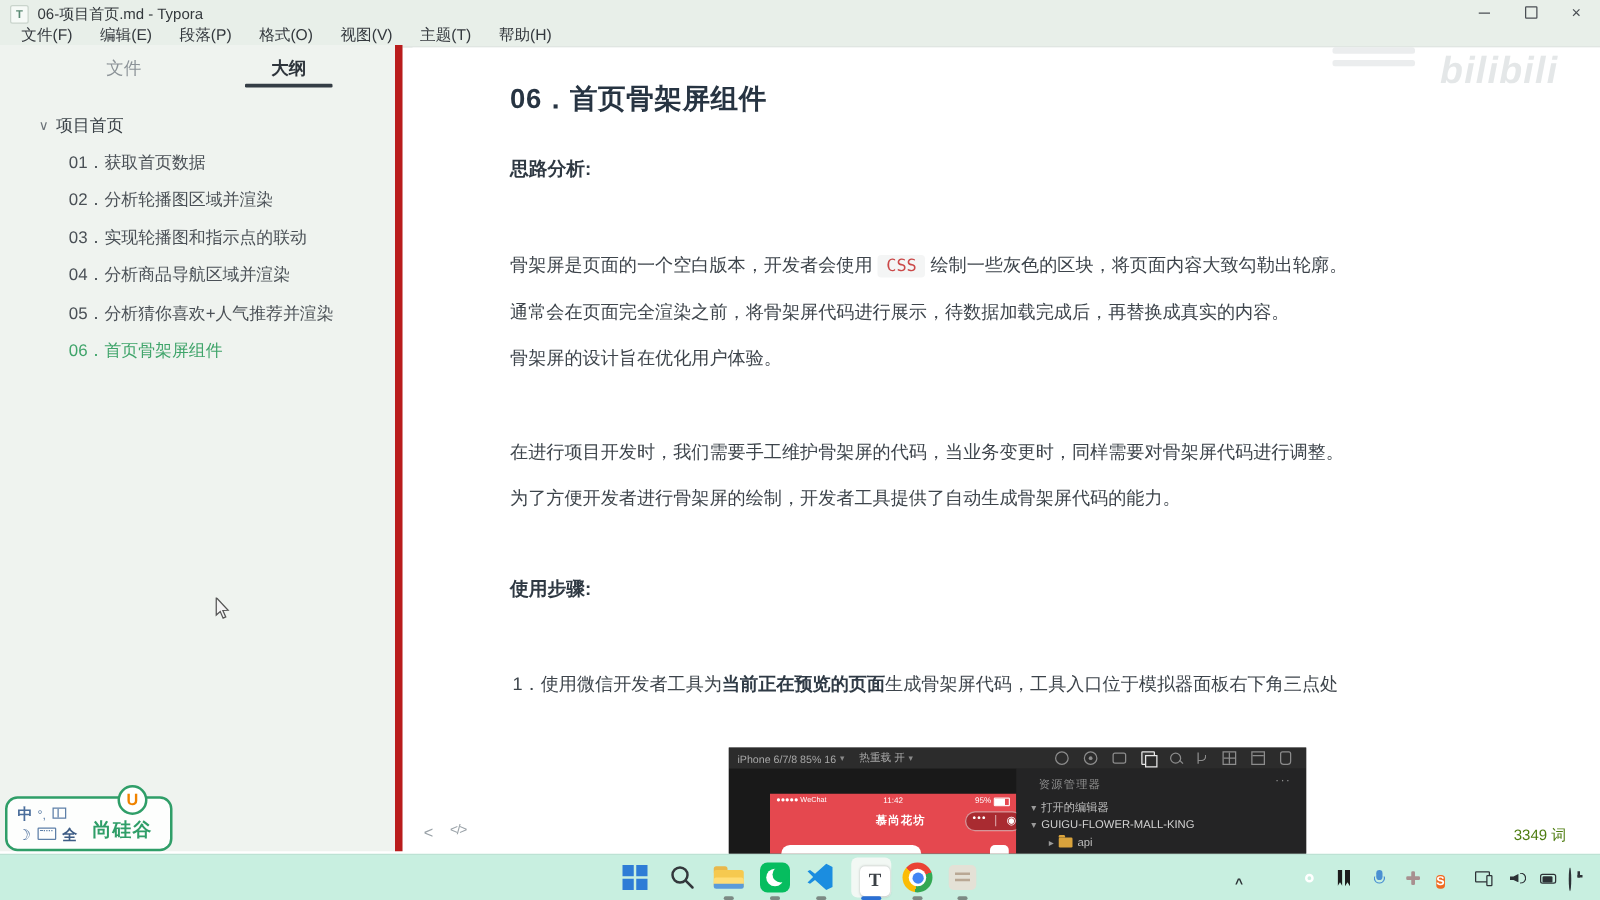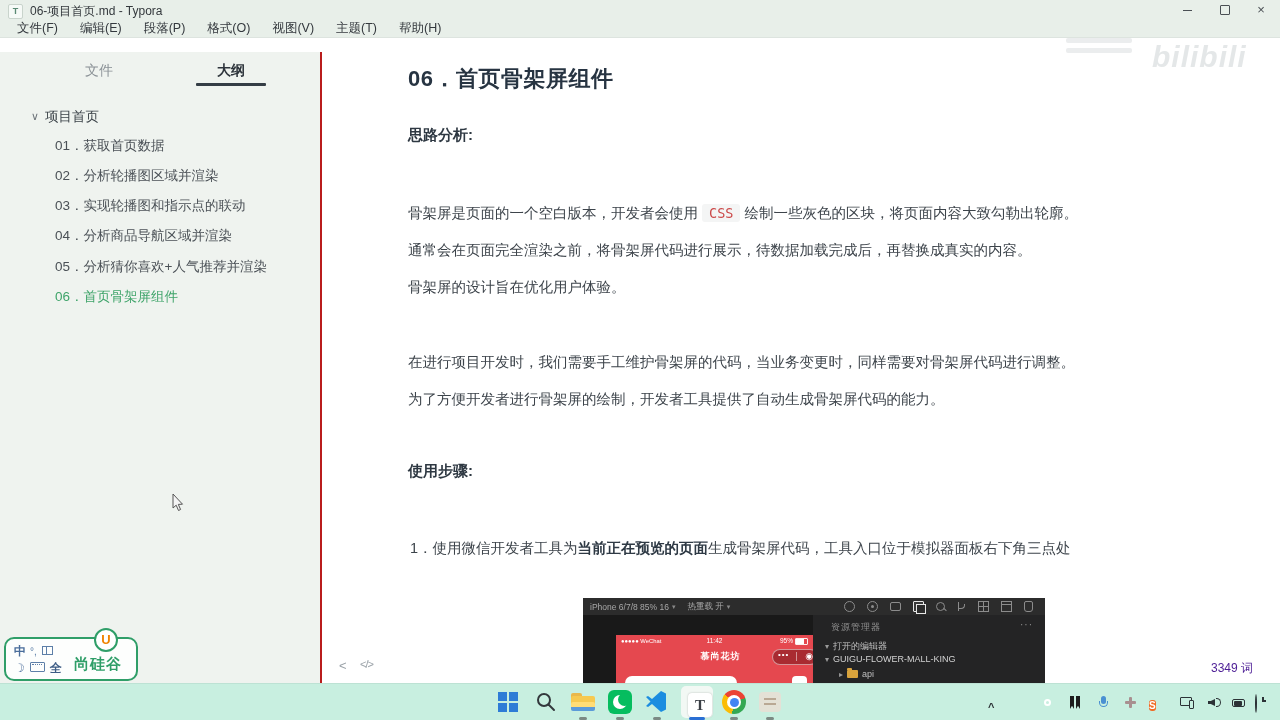--- a/index.html
+++ b/index.html
@@ -18,22 +18,22 @@
   .res-box{display:inline-block;width:8px;height:8px;border:1px solid #4a4f54;border-radius:1px;
     position:relative;top:1px;}
   .min-line{display:inline-block;width:9px;height:1px;background:#4a4f54;position:relative;top:-3px;}
 
   
   .menubar{position:absolute;left:0;top:20px;width:1280px;height:18px;background:#e8efe9;
     border-bottom:1px solid #dde4df;display:flex;align-items:center;padding-left:8px;box-sizing:border-box;}
   .menu-item{font-size:12.5px;color:#34393e;padding:0 9px;margin-right:4px;cursor:default;}
 
   
-  .sidebar{position:absolute;left:0;top:52px;width:322px;height:645px;background:#eff3ef;
-    border-right:2px solid #b91c1c;box-sizing:border-box;}
+  .sidebar{position:absolute;left:0;top:36px;width:322px;height:645px;background:#eff3ef;
+    border-right:6px solid #b91c1c;box-sizing:border-box;}
   .tab{position:absolute;top:10px;width:70px;text-align:center;font-size:14px;color:#8b9297;}
   .tab.files{left:64px;}
   .tab.outline{left:196px;color:#2e353c;font-weight:bold;}
   .tab-underline{position:absolute;left:196px;top:31px;width:70px;height:3px;background:#343d45;border-radius:1px;}
   .ol-root{position:absolute;left:30px;top:56px;font-size:13.5px;color:#3c4349;}
   .ol-caret{display:inline-block;transform:scale(.8);color:#6b7278;margin-right:5px;}
   .ol-item{position:absolute;left:55px;font-size:13.5px;color:#4a5056;white-space:nowrap;}
   .ol-item.active{color:#3fa46a;}
   .cursor{position:absolute;left:172px;top:442px;}
 
@@ -97,21 +97,21 @@
   .ex-row{position:absolute;font-size:9px;color:#bfbfbf;white-space:nowrap;}
   .ex-arrow{color:#9a9a9a;font-size:8px;margin-right:4px;}
   .folder-ic{display:inline-block;width:11px;height:8px;background:#d9a33c;border-radius:1px;
     position:relative;top:1px;margin-right:4px;}
   .folder-ic::before{content:"";position:absolute;left:0;top:-2px;width:5px;height:2px;background:#d9a33c;border-radius:1px 1px 0 0;}
 
   
   .ft-ic{position:absolute;font-size:13px;color:#9aa2a8;top:620px;}
   .ft-collapse{left:9px;}
   .ft-source{left:30px;font-size:11px;letter-spacing:-1px;}
-  .word-count{position:absolute;right:27px;top:622px;font-size:12px;color:#4c1d95;}
+  .word-count{position:absolute;right:27px;top:622px;font-size:12px;color:#4d7c0f;}
 
   
   .bili{position:absolute;left:1152px;top:28px;font-size:30px;font-weight:bold;
     color:rgba(183,191,195,.38);letter-spacing:1px;font-style:italic;margin-top:12px;}
   .bili-lines{position:absolute;left:1066px;top:38px;}
   .bili-lines div{width:66px;height:5px;background:rgba(183,191,195,.28);margin-bottom:5px;border-radius:2px;}
 
   .ime-box{position:absolute;left:4px;top:637px;width:134px;height:44px;background:#fdfefd;
     border:2px solid #2f9e68;border-radius:10px;box-sizing:border-box;}
   .ime-r1{position:absolute;left:8px;top:4px;font-size:12px;color:#4a6d9b;font-weight:bold;}

